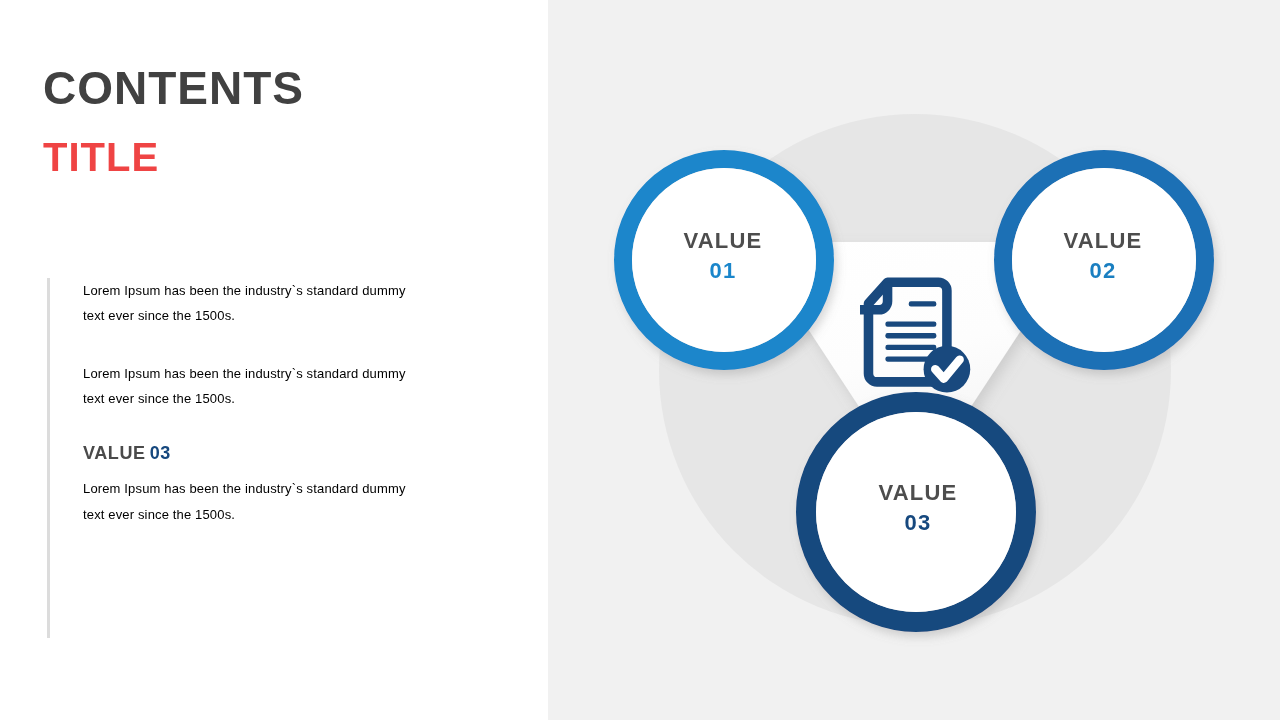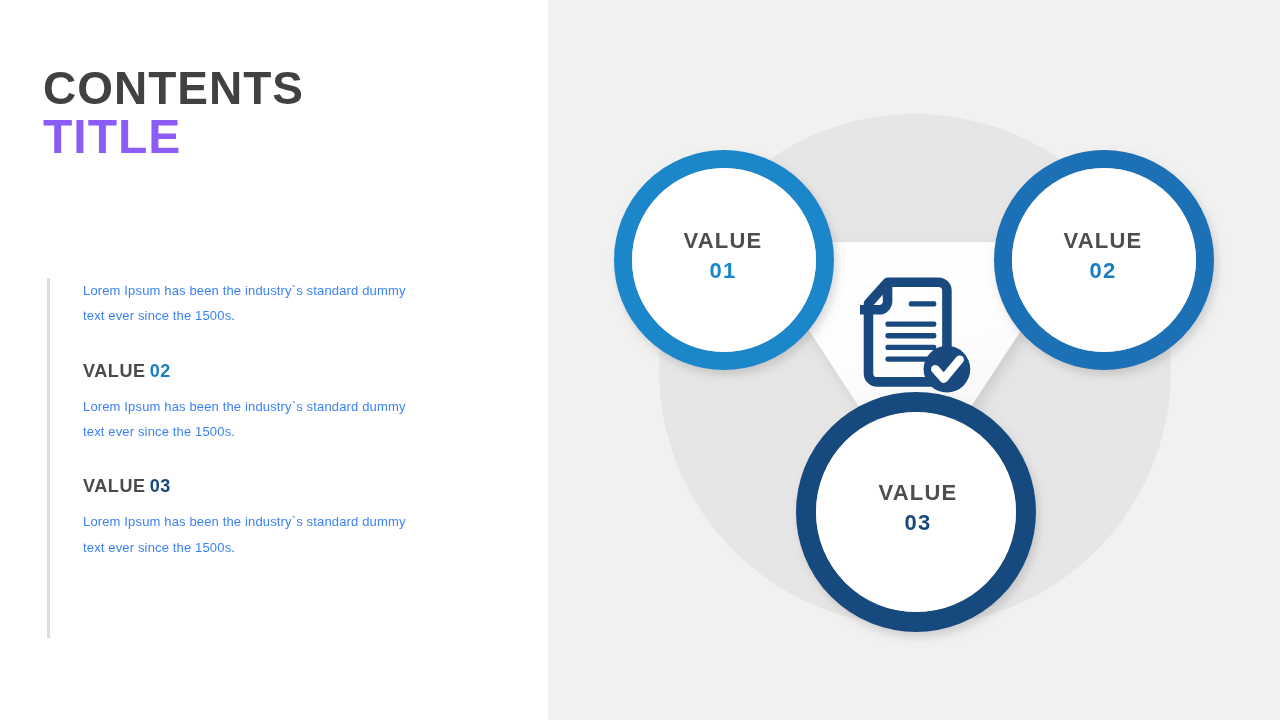--- a/index.html
+++ b/index.html
@@ -49,26 +49,26 @@
   }
   .heading-line1 {
     font-size: 46px;
     font-weight: bold;
     letter-spacing: 1px;
     color: #414141;
     line-height: 1.05;
     white-space: nowrap;
   }
   .heading-line2 {
-    font-size: 48px;
+    font-size: 40px;
     font-weight: bold;
     letter-spacing: 1px;
-    color: #8b5cf6;
+    color: #ef4444;
     line-height: 1.05;
-    margin-top: 0;
+    margin-top: 24px;
     white-space: nowrap;
   }
 
   .accent-bar {
     position: absolute;
     left: 47px;
     top: 278px;
     width: 3px;
     height: 360px;
     background: #dcdcdc;
@@ -94,21 +94,21 @@
     white-space: nowrap;
   }
   .item-title .num { margin-left: 4px; }
   .num-01 { color: #1a86cb; }
   .num-02 { color: #1a7fc1; }
   .num-03 { color: #16487e; }
 
   .item-desc {
     font-size: 13px;
     line-height: 1.95;
-    color: #3b82f6;
+    color: #000000;
     letter-spacing: 0.15px;
     max-width: 345px;
   }
 
   
   .diagram {
     position: absolute;
     left: 548px;
     top: 0;
     width: 732px;
@@ -161,23 +161,20 @@
 
     <div class="accent-bar"></div>
 
     <div class="items">
 
       <div class="item">
         <div class="item-desc">Lorem Ipsum has been the industry`s standard dummy text ever since the 1500s.</div>
       </div>
 
       <div class="item">
-        <div class="item-title">
-          <span>VALUE</span><span class="num num-02">02</span>
-        </div>
         <div class="item-desc">Lorem Ipsum has been the industry`s standard dummy text ever since the 1500s.</div>
       </div>
 
       <div class="item">
         <div class="item-title">
           <span>VALUE</span><span class="num num-03">03</span>
         </div>
         <div class="item-desc">Lorem Ipsum has been the industry`s standard dummy text ever since the 1500s.</div>
       </div>
 

